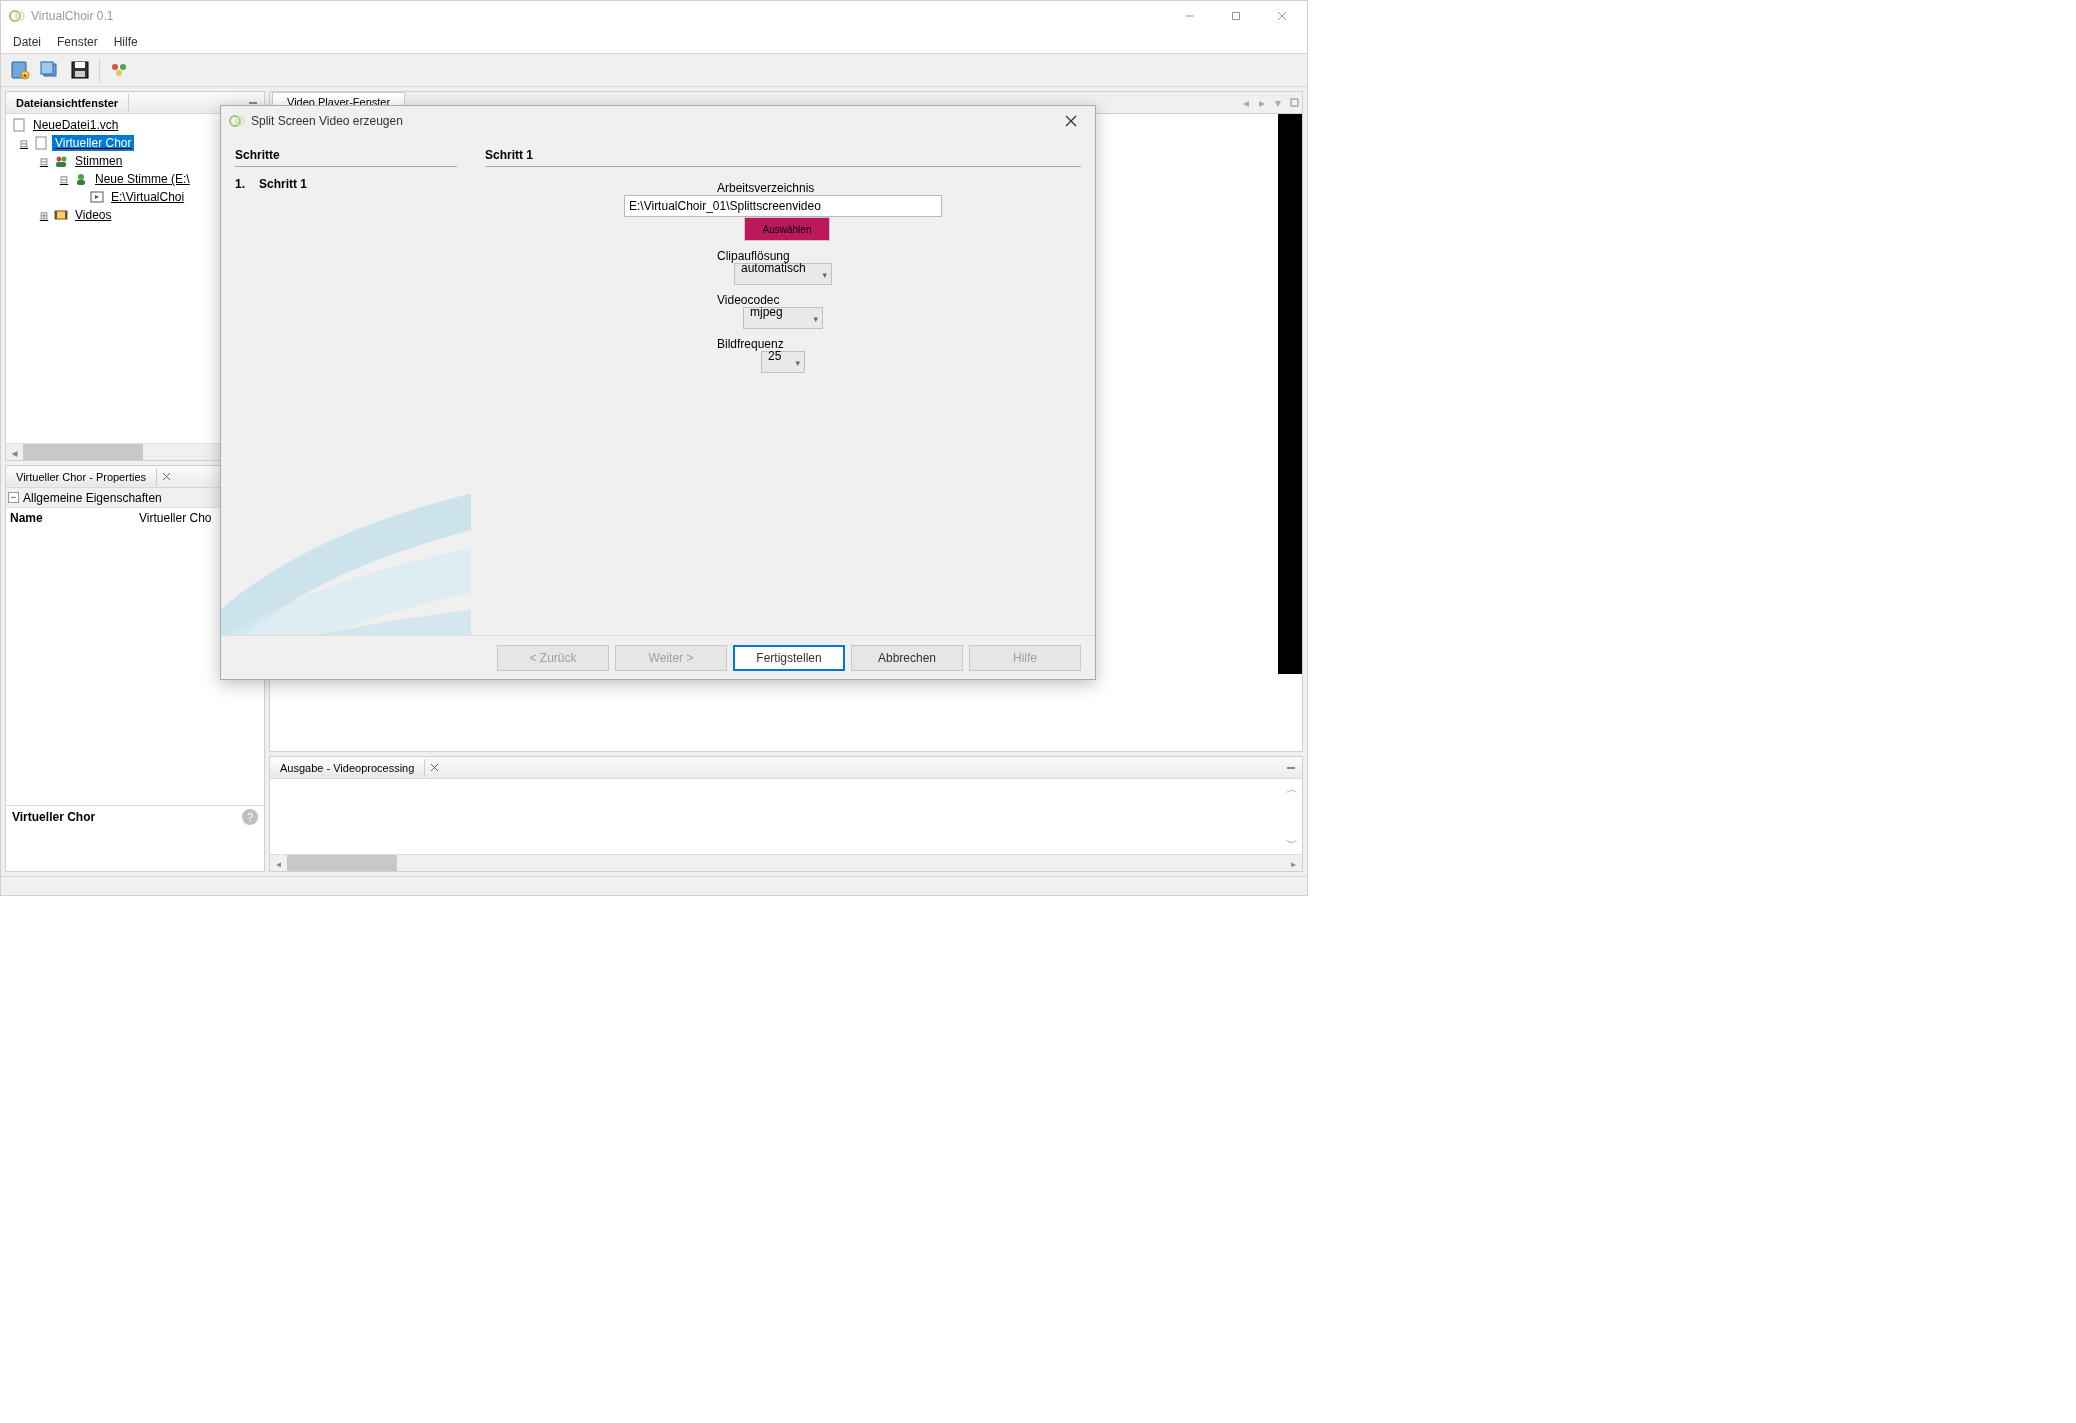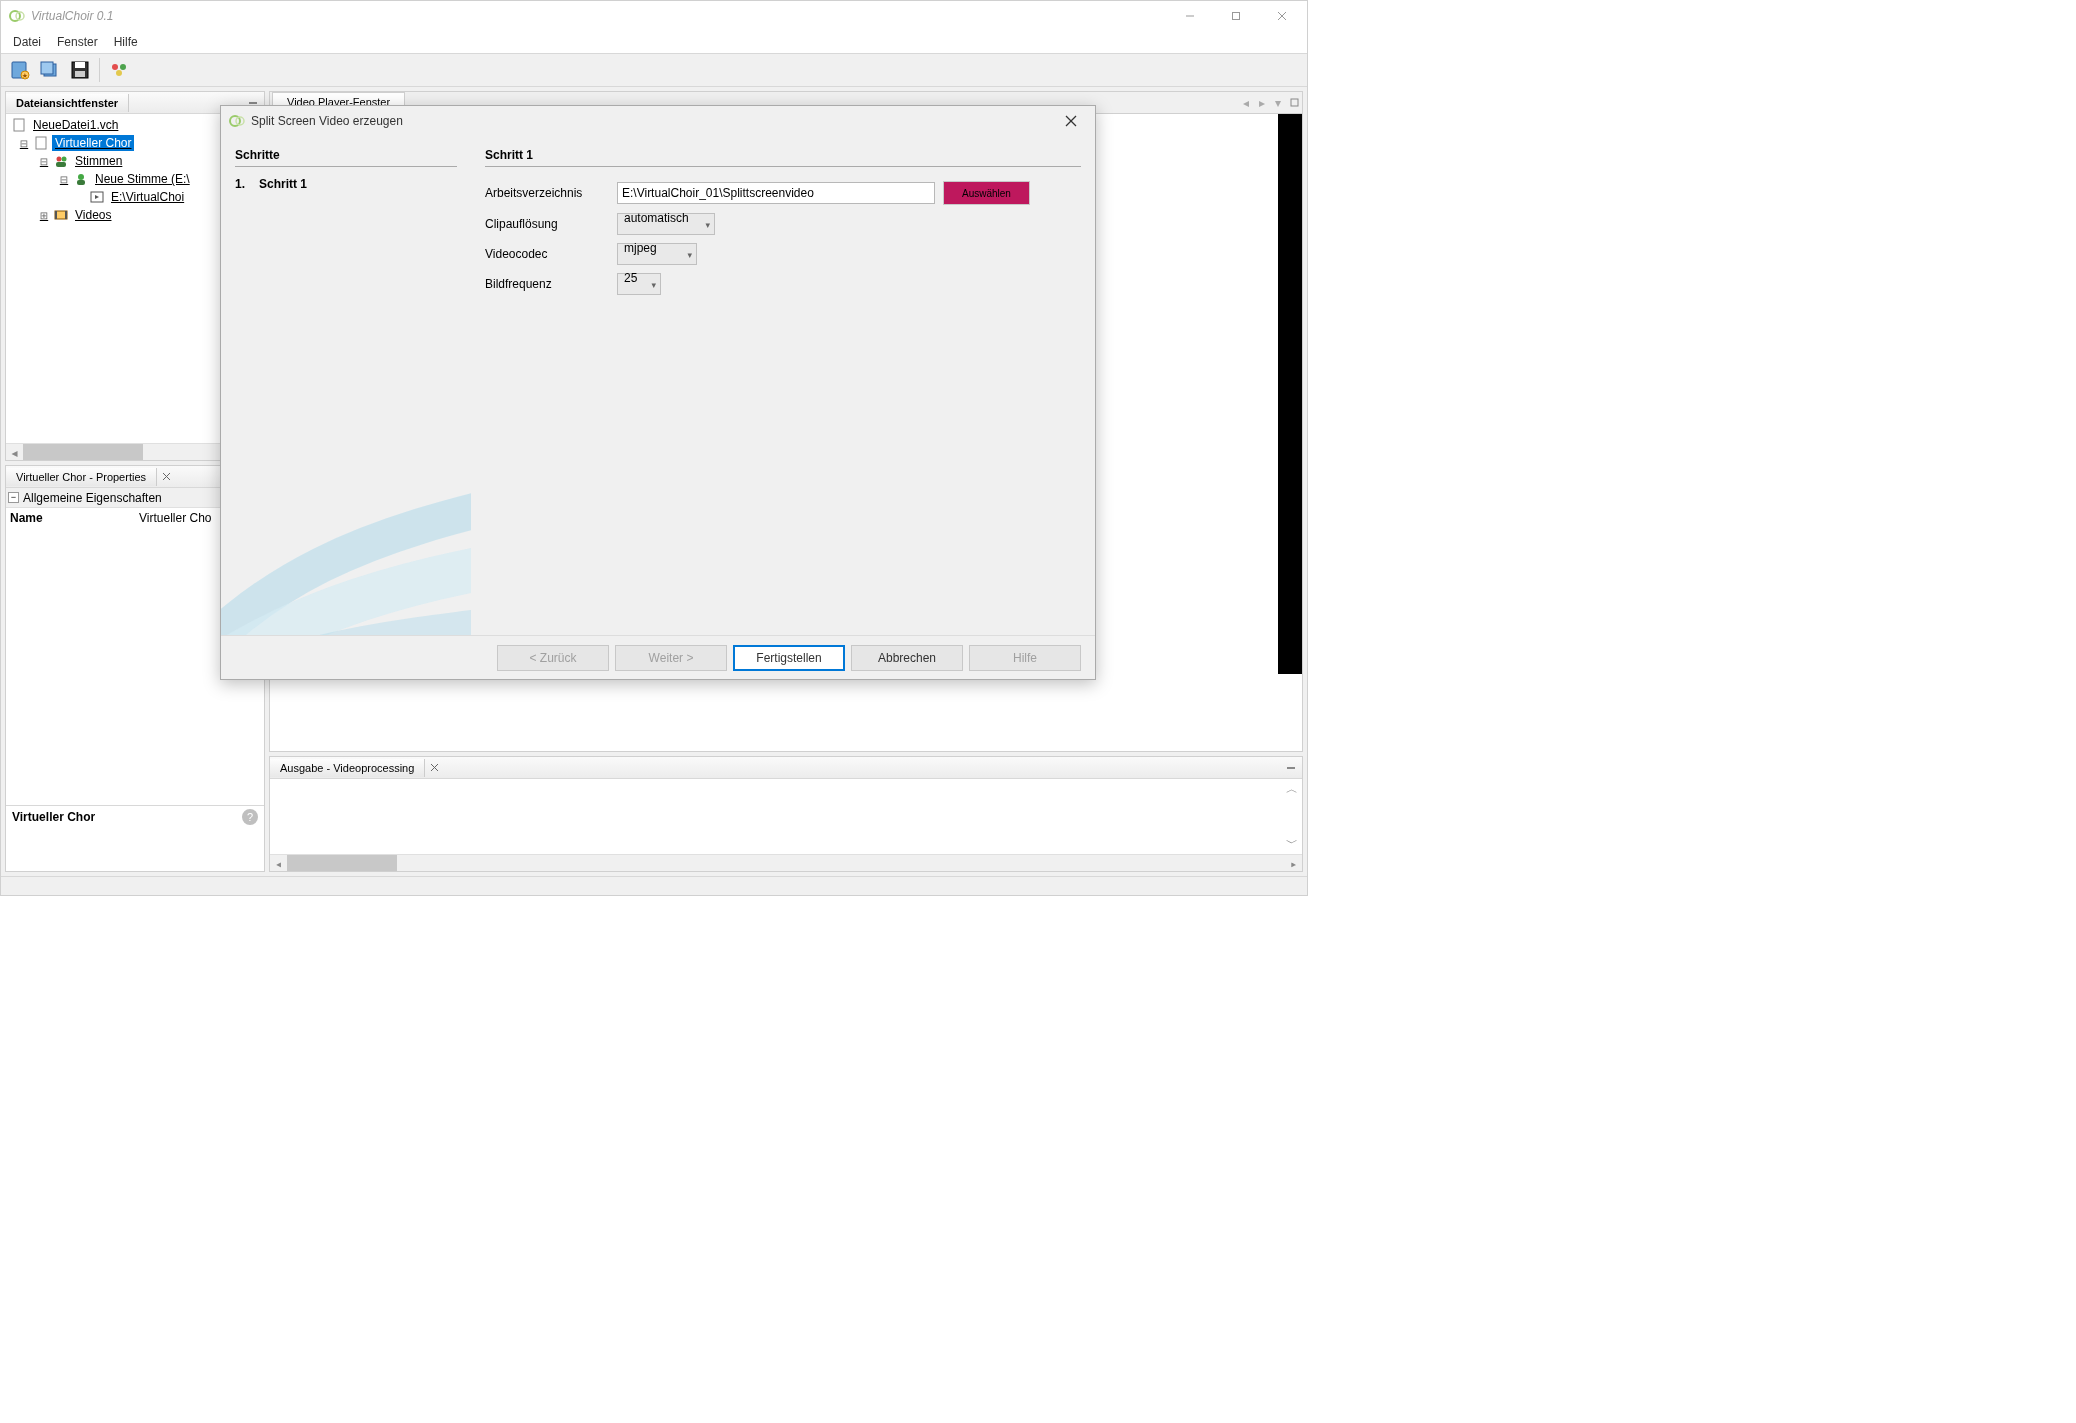--- a/index.html
+++ b/index.html
@@ -1,20 +1,20 @@
 <!DOCTYPE html>
 <html><head>
 <meta charset="utf-8">
 <style>
 * { box-sizing: border-box; margin: 0; padding: 0; }
 body { font-family: "Segoe UI", Tahoma, sans-serif; font-size: 12px; background: #fff; overflow: hidden; }
 
 .window { width: 1308px; height: 896px; border: 1px solid #d0d0d0; display: flex; flex-direction: column; position: relative; }
 
-.titlebar { height: 30px; display: flex; align-items: center; padding: 0 2px 0 8px; color: #999; font-style: italic; }
+.titlebar { height: 30px; display: flex; align-items: center; padding: 0 2px 0 8px; color: #999; }
 .titlebar .app-icon { width: 16px; height: 16px; margin-right: 6px; }
 .titlebar .title { flex: 1; font-size: 12px; }
 .titlebar .winbtns { display: flex; }
 .titlebar .winbtn { width: 46px; height: 30px; display: flex; align-items: center; justify-content: center; color: #999; }
 
 .menubar { height: 22px; display: flex; align-items: center; padding: 0 4px; gap: 0; color: #333; font-size: 12px; }
 .menubar .menuitem { padding: 2px 8px; }
 
 .toolbar { height: 34px; background: #f0f0f0; border-top: 1px solid #d8d8d8; border-bottom: 1px solid #d8d8d8; display: flex; align-items: center; padding: 0 6px; gap: 4px; }
 .toolbar .tbtn { width: 26px; height: 26px; display: flex; align-items: center; justify-content: center; border-radius: 2px; }
@@ -77,21 +77,21 @@
 .dlg-title .dlg-icon { width: 16px; height: 16px; margin-right: 6px; }
 .dlg-title .dlg-caption { flex: 1; font-size: 12px; color: #333; }
 .dlg-title .dlg-close { width: 32px; height: 24px; display: flex; align-items: center; justify-content: center; color: #333; }
 .dlg-body { flex: 1; display: flex; position: relative; }
 .dlg-left { width: 250px; padding: 12px 14px; position: relative; overflow: hidden; }
 .dlg-left h4 { font-size: 12px; border-bottom: 1px solid #aaa; padding-bottom: 4px; margin-bottom: 10px; }
 .dlg-left .step { font-weight: bold; display: flex; gap: 14px; }
 .dlg-left .watermark { position: absolute; left: -40px; bottom: -60px; width: 340px; height: 260px; opacity: .8; }
 .dlg-right { flex: 1; padding: 12px 14px; }
 .dlg-right h4 { font-size: 12px; border-bottom: 1px solid #aaa; padding-bottom: 4px; margin-bottom: 14px; }
-.form-row { display: flex; align-items: center; margin-bottom: 8px; }
+.form-row { display: flex; align-items: center; margin-bottom: 8px; flex-direction: column; }
 .form-row .lbl { width: 132px; font-size: 12px; }
 .form-row input[type=text] { height: 22px; border: 1px solid #b8b8b8; padding: 0 4px; font-size: 12px; background: #fff; }
 .form-row .select { height: 22px; border: 1px solid #c0c0c0; background: #e9e9e9; display: inline-flex; align-items: center; padding: 0 18px 12px 6px; font-size: 12px; position: relative; }
 .form-row .select .caret { position: absolute; right: 4px; top: 6px; color: #666; font-size: 9px; }
 .form-row .btn { height: 24px; border: 1px solid #c8c8c8; background: #be185d; padding: 0 18px; font-size: 10px; margin-left: 8px; }
 .dlg-buttons { height: 44px; border-top: 1px solid #ddd; display: flex; align-items: center; justify-content: flex-end; gap: 6px; padding-right: 14px; background: #f0f0f0; }
 .dlg-buttons button { width: 112px; height: 26px; border: 1px solid #c8c8c8; background: #e6e6e6; font-size: 12px; color: #333; }
 .dlg-buttons button.disabled { color: #a0a0a0; }
 .dlg-buttons button.primary { border: 1px solid #0078d7; background: #fff; box-shadow: inset 0 0 0 1px #0078d7; }
 

